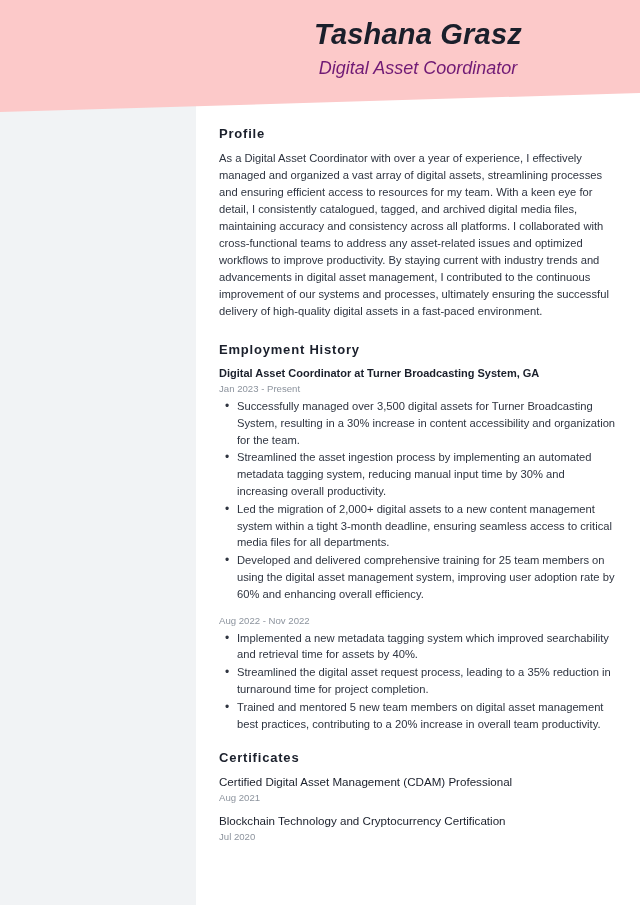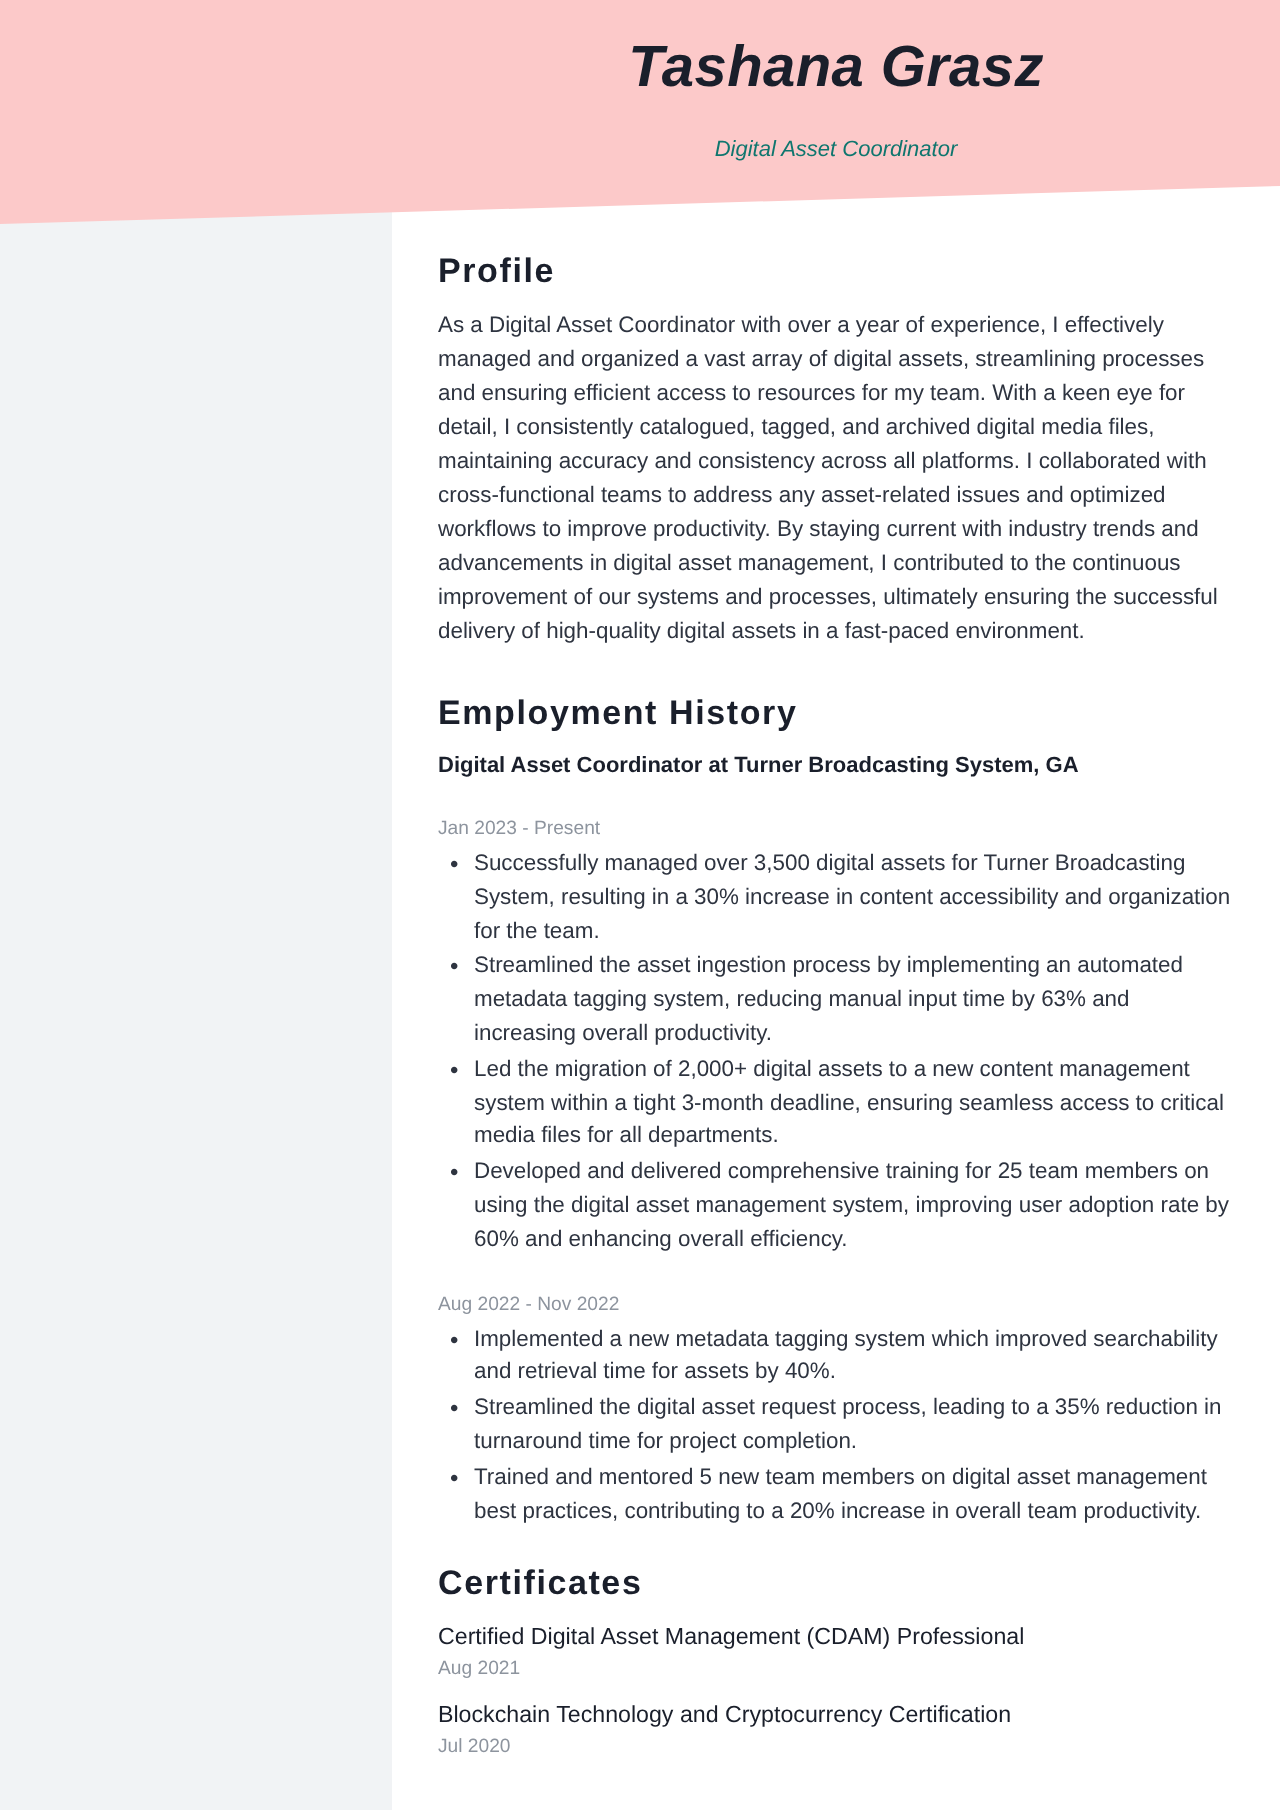--- a/index.html
+++ b/index.html
@@ -48,23 +48,23 @@
     padding-top: 18px;
   }
   #name {
     font-size: 29px;
     font-weight: bold;
     color: #1a1f2b;
     letter-spacing: 0.2px;
     line-height: 1.15;
   }
   #job-title {
-    font-size: 11px;
-    color: #0f766e;
-    margin-top: 18px;
+    font-size: 18px;
+    color: #701a75;
+    margin-top: 7px;
   }
 
   
   #header-notch {
     position: absolute;
     left: 196px; top: 93px;
     width: 444px; height: 20px;
     background: #ffffff;
     z-index: 2;
   }
@@ -141,21 +141,21 @@
 
   
   #main {
     position: absolute;
     left: 196px; top: 0;
     width: 444px;
     padding: 126px 24px 0 23px;
     z-index: 2;
   }
   .main-heading {
-    font-size: 17px;
+    font-size: 13px;
     font-weight: bold;
     color: #1a1f2b;
     letter-spacing: 0.8px;
     margin-bottom: 9px;
   }
   .profile-text {
     font-size: 11.2px;
     color: #2e3440;
     line-height: 1.52;
     margin-bottom: 22px;
@@ -163,21 +163,21 @@
   .job { margin-bottom: 2px; }
   .job-title-line {
     font-size: 11px;
     font-weight: bold;
     color: #1a1f2b;
     line-height: 1.35;
   }
   .job-date {
     font-size: 9.6px;
     color: #8d949e;
-    margin-top: 18px;
+    margin-top: 2px;
     margin-bottom: 4px;
   }
   ul.bullets {
     list-style: none;
     margin: 0 0 12px 0;
     padding: 0;
   }
   ul.bullets li {
     position: relative;
     font-size: 11.2px;
@@ -327,21 +327,21 @@
     <div class="main-heading">Profile</div>
     <div class="profile-text">As a Digital Asset Coordinator with over a year of experience, I effectively managed and organized a vast array of digital assets, streamlining processes and ensuring efficient access to resources for my team. With a keen eye for detail, I consistently catalogued, tagged, and archived digital media files, maintaining accuracy and consistency across all platforms. I collaborated with cross-functional teams to address any asset-related issues and optimized workflows to improve productivity. By staying current with industry trends and advancements in digital asset management, I contributed to the continuous improvement of our systems and processes, ultimately ensuring the successful delivery of high-quality digital assets in a fast-paced environment.</div>
 
     <div class="main-heading">Employment History</div>
     <div id="jobs-list">
         <div class="job">
           <div class="job-title-line">Digital Asset Coordinator at Turner Broadcasting System, GA</div>
           <div class="job-date">Jan 2023 - Present</div>
           <ul class="bullets">
             <li>Successfully managed over 3,500 digital assets for Turner Broadcasting System, resulting in a 30% increase in content accessibility and organization for the team.</li>
-            <li>Streamlined the asset ingestion process by implementing an automated metadata tagging system, reducing manual input time by 63% and increasing overall productivity.</li>
+            <li>Streamlined the asset ingestion process by implementing an automated metadata tagging system, reducing manual input time by 30% and increasing overall productivity.</li>
             <li>Led the migration of 2,000+ digital assets to a new content management system within a tight 3-month deadline, ensuring seamless access to critical media files for all departments.</li>
             <li>Developed and delivered comprehensive training for 25 team members on using the digital asset management system, improving user adoption rate by 60% and enhancing overall efficiency.</li>
           </ul>
         </div>
         <div class="job">
           <div class="job-date">Aug 2022 - Nov 2022</div>
           <ul class="bullets">
             <li>Implemented a new metadata tagging system which improved searchability and retrieval time for assets by 40%.</li>
             <li>Streamlined the digital asset request process, leading to a 35% reduction in turnaround time for project completion.</li>
             <li>Trained and mentored 5 new team members on digital asset management best practices, contributing to a 20% increase in overall team productivity.</li>

